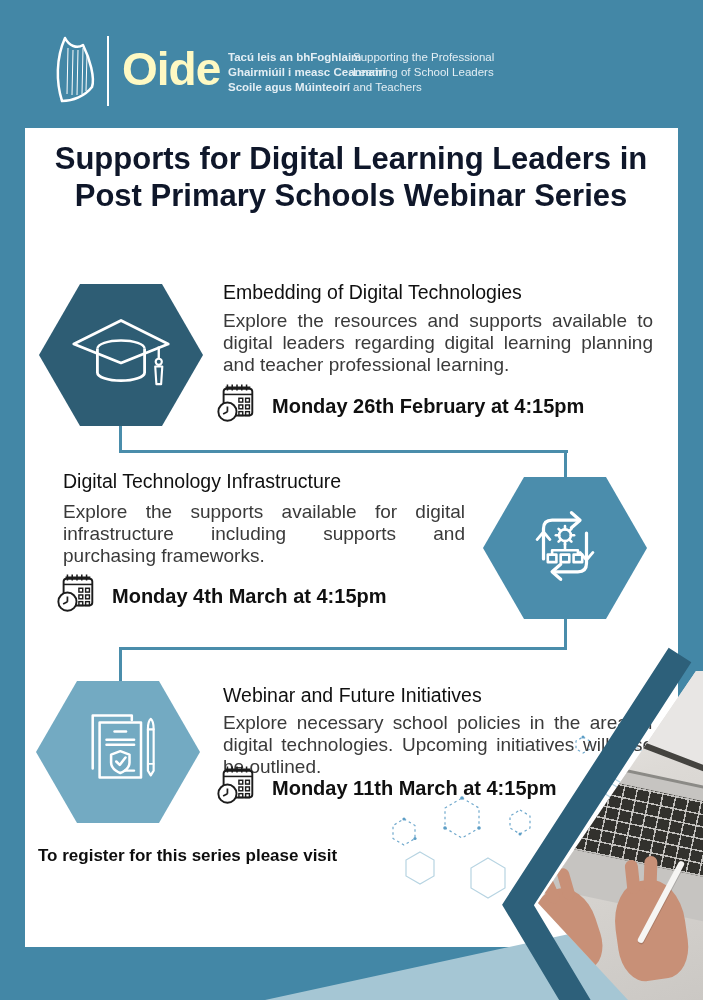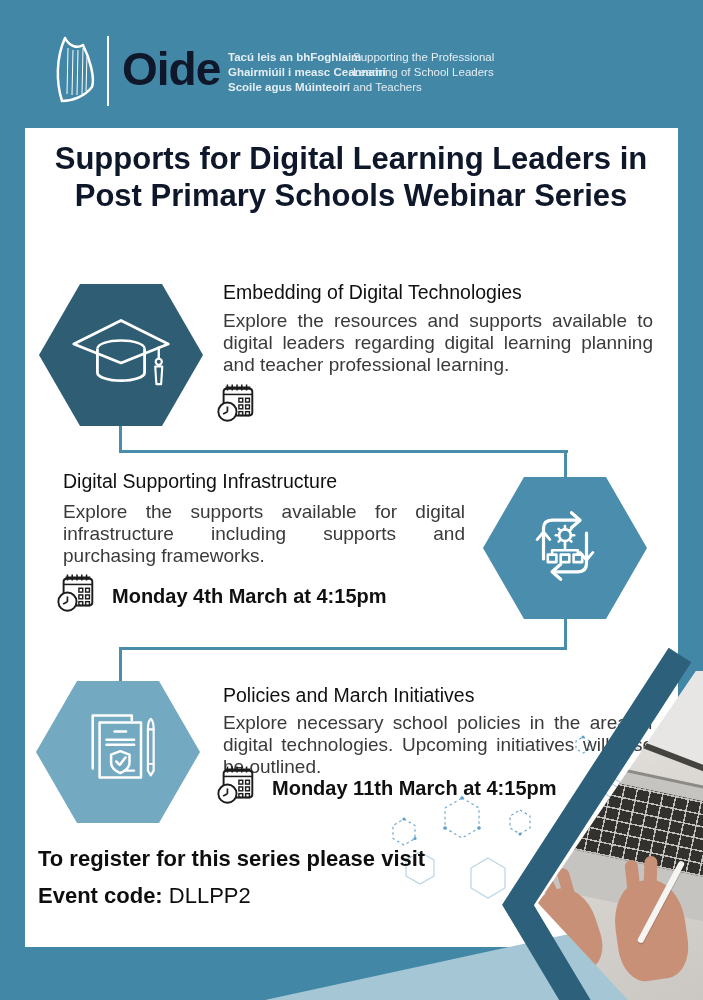--- a/index.html
+++ b/index.html
@@ -7,21 +7,21 @@
   body {
     font-family:"Liberation Sans", sans-serif;
     position:relative; overflow:hidden;
     background:#4387a6;
   }
 
   
   .header { position:absolute; left:0; top:0; width:703px; height:128px; }
   .harp { position:absolute; left:52px; top:34px; }
   .logo-divider { position:absolute; left:107px; top:36px; width:2px; height:70px; background:#ffffff; }
-  .brand { position:absolute; left:122px; top:42px; font-size:46px; font-weight:700; color:#0f172a; letter-spacing:-1px; }
+  .brand { position:absolute; left:122px; top:42px; font-size:46px; font-weight:700; color:#fef9c3; letter-spacing:-1px; }
   .tagline { position:absolute; top:50px; font-size:11.5px; line-height:15px; color:#e3eef4; white-space:pre-line; }
   .tagline.irish { left:228px;font-weight:bold; }
   .tagline.english { left:353px; }
 
   
   .card { position:absolute; left:25px; top:128px; width:653px; height:819px; background:#ffffff; }
 
   
   .poster-title {
     position:absolute; left:51px; top:140px; width:600px;
@@ -41,21 +41,21 @@
 
   .conn { position:absolute; background:#4a8dab; }
 
   
   .session-title { position:absolute; font-size:19.5px; font-weight:400; color:#101010; }
   .session-desc  { position:absolute; font-size:19px; line-height:22px; color:#3a3a3a; text-align:justify; }
   .date-row { position:absolute; display:flex; align-items:center; gap:13px; }
   .date-text { font-size:20px; font-weight:700; color:#101010; white-space:nowrap; }
 
   
-  .footer { position:absolute; left:38px; top:846px; font-size:22px; color:#0e0e0e; }
+  .footer { position:absolute; left:38px; top:846px; font-size:17px; color:#0e0e0e; }
   .footer .line { margin-bottom:11px; font-weight:700; }
   .footer a { color:#0e0e0e; text-decoration:underline; font-weight:700; }
   .footer .code-value { font-weight:400; }
 
   
   .triangle {
     position:absolute; left:0; top:0; width:703px; height:1000px;
     background:#a5c6d4;
     clip-path:polygon(265px 1000px, 703px 905px, 703px 1000px);
   }
@@ -216,23 +216,24 @@
           <rect x="32" y="17" width="4" height="4"></rect>
         <rect x="25" y="24" width="4" height="4"></rect>
           <rect x="32" y="24" width="4" height="4"></rect>
         <rect x="25" y="31" width="4" height="4"></rect>
           <rect x="32" y="31" width="4" height="4"></rect>
       </g>
       <circle cx="13" cy="31" r="9.5" fill="#ffffff"></circle>
       <path d="M13,31 L13,25.5 M13,31 L8.5,33.5" stroke-width="1.8"></path>
     </svg>
   </span>
-</div>
-
-<div class="session-title" style="left:63px; top:470px;">Digital Supporting Infrastructure</div>
+  <span class="date-text">Monday 26th February at 4:15pm</span>
+</div>
+
+<div class="session-title" style="left:63px; top:470px;">Digital Technology Infrastructure</div>
 <div class="session-desc" style="left:63px; top:501px; width:402px;">Explore the supports available for digital infrastructure including supports and purchasing frameworks.</div>
 <div class="date-row" style="left:55px; top:572px;align-items:center;">
   <span>
     <svg viewBox="0 0 46 46" width="44" height="44" fill="none" stroke="#1c1c1c" stroke-width="2">
       <rect x="9" y="7" width="30" height="28" rx="3" fill="#ffffff"></rect>
       <path d="M11,5.5 L37,5.5" stroke-width="1.6"></path>
       <path d="M13,2.5 L13,9 M18,2.5 L18,9 M23,2.5 L23,9 M28,2.5 L28,9 M33,2.5 L33,9" stroke-width="1.6"></path>
       <path d="M9,13 L39,13" stroke-width="1.6"></path>
       <g stroke-width="1.5">
         <rect x="25" y="17" width="4" height="4"></rect>
@@ -242,21 +243,21 @@
         <rect x="25" y="31" width="4" height="4"></rect>
           <rect x="32" y="31" width="4" height="4"></rect>
       </g>
       <circle cx="13" cy="31" r="9.5" fill="#ffffff"></circle>
       <path d="M13,31 L13,25.5 M13,31 L8.5,33.5" stroke-width="1.8"></path>
     </svg>
   </span>
   <span class="date-text">Monday 4th March at 4:15pm</span>
 </div>
 
-<div class="session-title" style="left:223px; top:684px;">Policies and March Initiatives</div>
+<div class="session-title" style="left:223px; top:684px;">Webinar and Future Initiatives</div>
 <div class="session-desc" style="left:223px; top:712px; width:430px;">Explore necessary school policies in the area of digital technologies. Upcoming initiatives will also be outlined.</div>
 <div class="date-row" style="left:215px; top:764px;">
   <span>
     <svg viewBox="0 0 46 46" width="44" height="44" fill="none" stroke="#1c1c1c" stroke-width="2">
       <rect x="9" y="7" width="30" height="28" rx="3" fill="#ffffff"></rect>
       <path d="M11,5.5 L37,5.5" stroke-width="1.6"></path>
       <path d="M13,2.5 L13,9 M18,2.5 L18,9 M23,2.5 L23,9 M28,2.5 L28,9 M33,2.5 L33,9" stroke-width="1.6"></path>
       <path d="M9,13 L39,13" stroke-width="1.6"></path>
       <g stroke-width="1.5">
         <rect x="25" y="17" width="4" height="4"></rect>
@@ -286,17 +287,13 @@
   <div class="finger" style="left:14px; top:214px; width:12px; height:30px; transform:rotate(-24deg);"></div>
   <div class="finger" style="left:30px; top:208px; width:12px; height:32px; transform:rotate(-16deg);"></div>
   <div class="hand right"></div>
   <div class="finger" style="left:96px; top:200px; width:13px; height:34px; transform:rotate(-6deg);"></div>
   <div class="finger" style="left:114px; top:196px; width:13px; height:36px; transform:rotate(2deg);"></div>
   <div class="pen"></div>
 </div>
 
 <div class="footer" style="z-index:3;">
   <div class="line">To register for this series please visit</div>
-  <div class="line">
-    <span>Event code:</span> 
-    <span class="code-value">DLLPP2</span>
-  </div>
 </div>
 
 </body></html>

